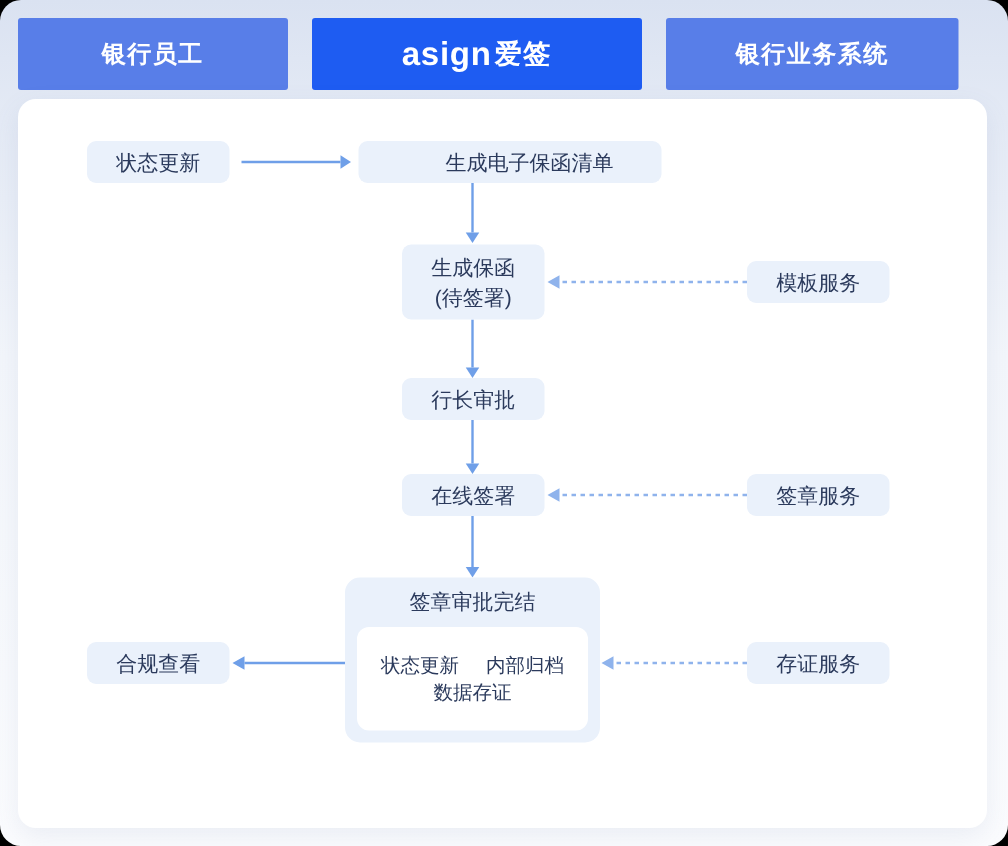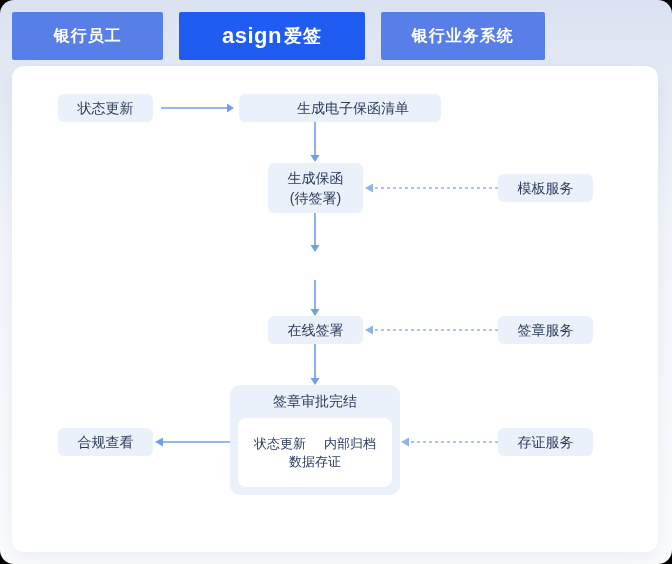--- a/index.html
+++ b/index.html
@@ -22,21 +22,21 @@
     overflow:hidden;
   }
   .canvas{
     position:relative;
     width:672px;height:564px;
     border-radius:14px;
     background:linear-gradient(180deg,var(--c-canvas_top) 0%,#E4EAF5 14%,#F3F6FB 42%,var(--c-canvas_bottom) 100%);
     overflow:hidden;
   }
   .lanes{
-    position:absolute;left:12px;top:12px;width:533px;height:48px;
+    position:absolute;left:12px;top:12px;width:627px;height:48px;
     display:flex;gap:16px;
   }
   .lane{
     height:48px;border-radius:2px;
     display:flex;align-items:center;justify-content:center;
     color:#fff;font-size:16px;font-weight:600;letter-spacing:1px;
   }
   .lane-1{width:186px;background:var(--c-lane_light);}
   .lane-2{width:202px;background:var(--c-lane_light);}
   .lane-3{width:228px;background:var(--c-lane_dark);letter-spacing:0;}
@@ -149,20 +149,23 @@
 
     <div class="node two-line" style="left:256px;top:97px;width:95px;height:50px;">
       <span>生成保函</span>
       <span>(待签署)</span>
     </div>
 
     <div class="node" style="left:486px;top:108px;width:95px;height:28px;">
       <span>模板服务</span>
     </div>
 
+    <div class="node" style="left:256px;top:186px;width:95px;height:28px;">
+      <span>行长审批</span>
+    </div>
 
     <div class="node" style="left:256px;top:250px;width:95px;height:28px;">
       <span>在线签署</span>
     </div>
 
     <div class="node" style="left:486px;top:250px;width:95px;height:28px;">
       <span>签章服务</span>
     </div>
 
     <div class="bigbox">

